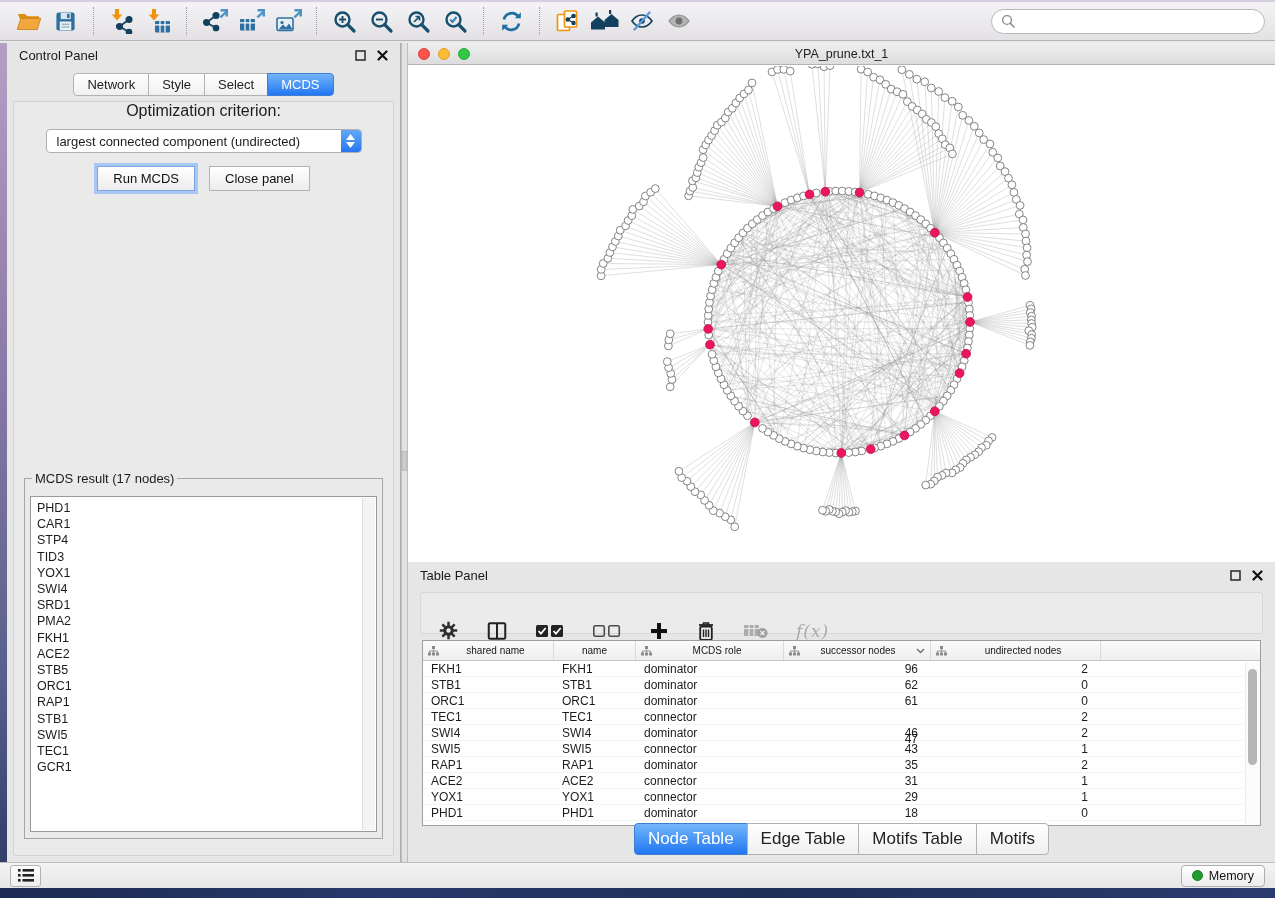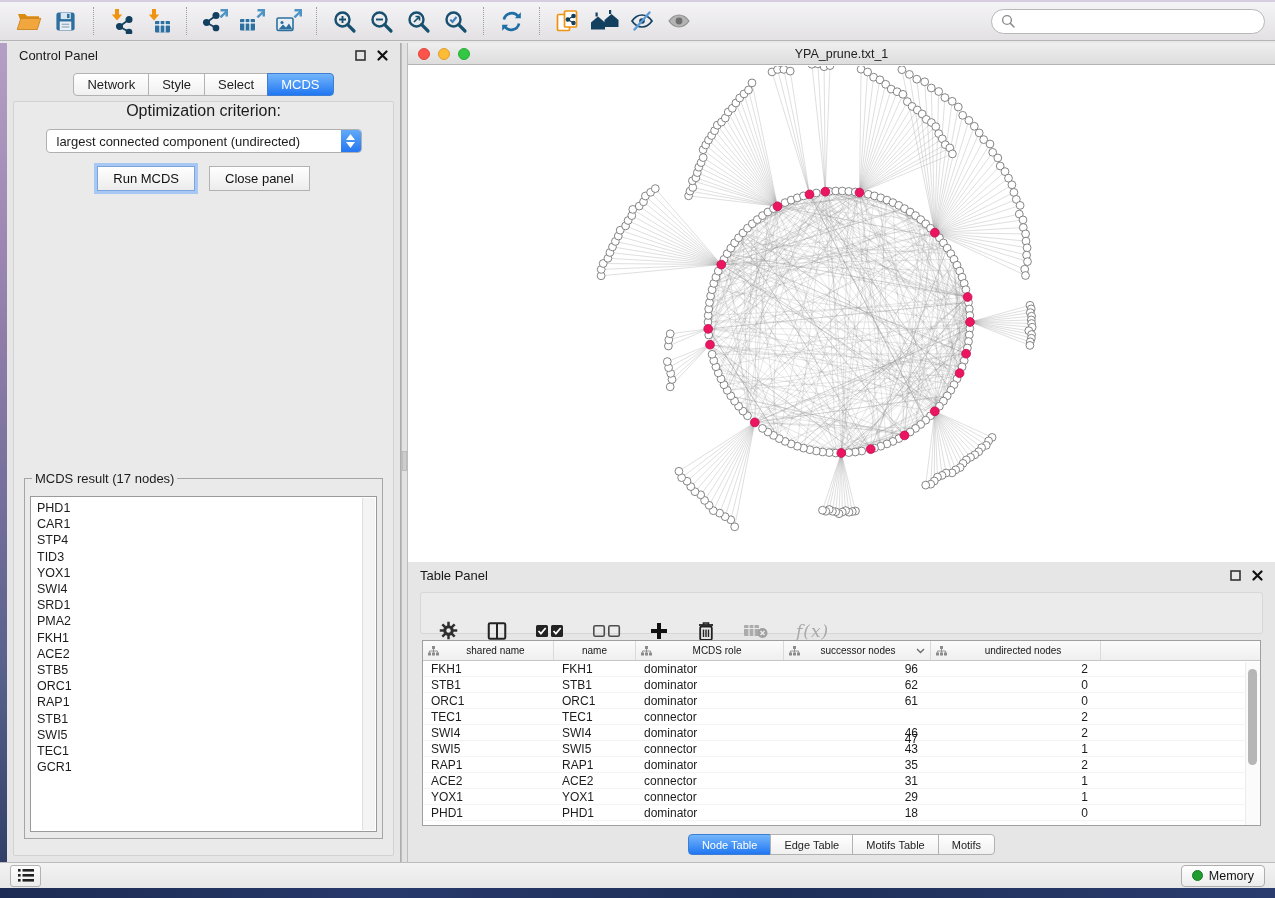--- a/index.html
+++ b/index.html
@@ -80,21 +80,21 @@
   .tbl-wrap { position:absolute; left:14px; right:14px; top:78px; bottom:36px; background:#fff; border:1px solid #9f9f9f; overflow:hidden; }
   .tbl-head { display:flex; height:20px; background:linear-gradient(#fbfbfb,#efefef); border-bottom:1px solid #c6c6c6; }
   .th { display:flex; align-items:center; gap:4px; padding:0 5px; border-right:1px solid #dadada; font-size:10px; color:#161616; }
   .th .lbl { flex:1; text-align:center; white-space:nowrap; overflow:hidden; }
   .tr { display:flex; height:16px; align-items:center; border-bottom:1px solid #f4f4f4; }
   .td { font-size:12px; padding:0 8px; white-space:nowrap; overflow:hidden; }
   .td.num { text-align:right; padding-right:13px; }
   .tbl-scroll { position:absolute; top:21px; right:0; bottom:0; width:15px; background:#fbfbfb; border-left:1px solid #ececec; }
   .tbl-scroll .thumb { position:absolute; top:7px; right:3px; width:9px; height:96px; background:#b6b6b6; border-radius:5px; }
   #tbl-tabs { position:absolute; left:0; right:0; bottom:7px; display:flex; justify-content:center; }
-  #tbl-tabs .tab { height:21px; font-size:11px; }
+  #tbl-tabs .tab { height:32px; font-size:17px; }
 
   
   #status-bar { position:absolute; left:0; right:0; bottom:10px; height:26px;
     background:linear-gradient(#f3f3f3,#e7e7e7); border-top:1px solid #bcbcbc;
     display:flex; align-items:center; padding:0 10px; }
   .status-left { width:31px; height:22px; border:1px solid #b2b2b2; border-radius:3px;
     background:linear-gradient(#fdfdfd,#ededed); display:flex; align-items:center; justify-content:center; }
   .memory-btn { margin-left:auto; height:22px; display:flex; align-items:center; gap:6px; padding:0 10px;
     border:1px solid #aeaeae; border-radius:4px; background:linear-gradient(#ffffff,#ececec); font-size:12.5px; color:#111; }
   .memory-btn .dot { width:11px; height:11px; border-radius:50%; background:#1f9d2e; border:1px solid #167c23; }

